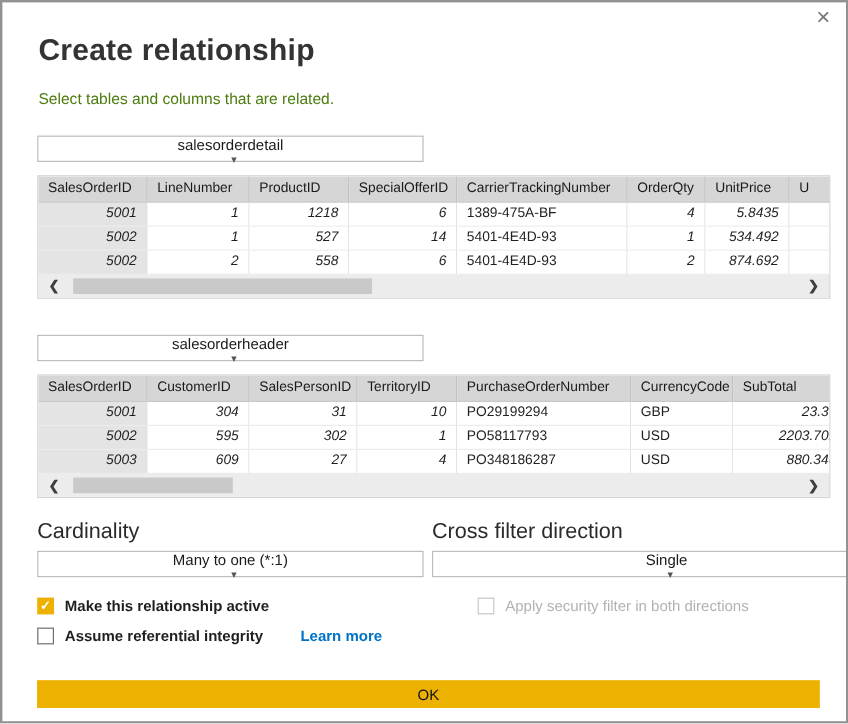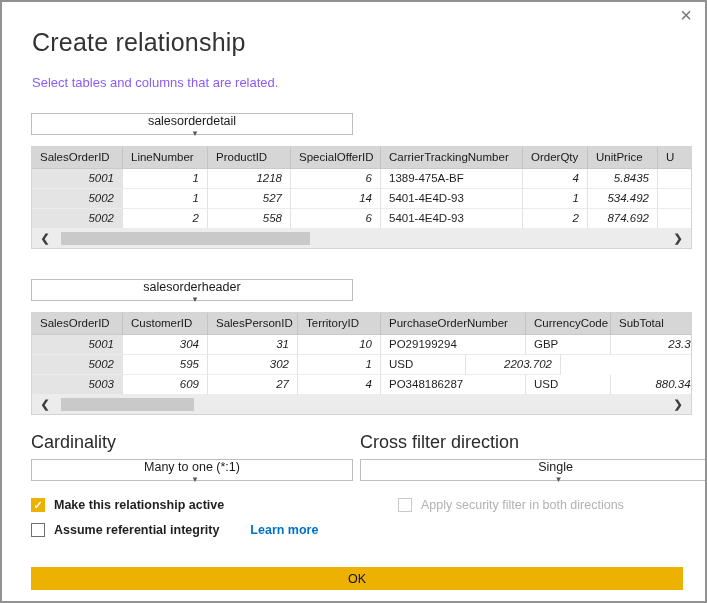--- a/index.html
+++ b/index.html
@@ -1,21 +1,21 @@
 <!DOCTYPE html>
 <html><head>
 <meta charset="utf-8">
 <style>
   html,body{margin:0;padding:0;background:#fff;font-family:"Liberation Sans",sans-serif;}
   .dialog{position:relative;width:707px;height:603px;box-sizing:border-box;border:2px solid #929292;
           background:#fff;padding:20px 16px 0 29px;overflow:hidden;}
   .close{position:absolute;top:2px;right:8px;font-size:20px;font-weight:300;color:#757575;
          width:22px;height:22px;line-height:22px;text-align:center;cursor:pointer;}
-  h1{font-size:25px;font-weight:400;color:#333;margin:6px 0 0 1px;letter-spacing:.2px;}
-  .sub{font-size:13px;color:#8b5cf6;margin:18px 0 0 1px;}
+  h1{font-size:25px;font-weight:700;color:#333;margin:6px 0 0 1px;letter-spacing:.2px;}
+  .sub{font-size:13px;color:#4d7c0f;margin:18px 0 0 1px;}
 
   .dd{height:22px;border:1px solid #bdbdbd;background:#fff;display:flex;align-items:center;
       justify-content:space-between;padding:0 8px;font-size:12.5px;color:#1a1a1a;box-sizing:border-box;cursor:pointer;flex-direction:column;}
   .caret{color:#555;font-size:9px;margin-left:6px;}
   .dd1{width:322px;margin-top:23px;}
 
   .tbl{margin-top:11px;width:661px;overflow:hidden;border:1px solid #d4d4d4;box-sizing:border-box;}
   .row{display:flex;}
   .rw1{width:721px;}
   .rw2{width:674px;}
@@ -146,20 +146,21 @@
       <div class="c num b3">10</div>
       <div class="c txt b4">PO29199294</div>
       <div class="c txt b5">GBP</div>
       <div class="c num b6">23.37</div>
     </div>
     <div class="row rw2">
       <div class="c num sel b0">5002</div>
       <div class="c num b1">595</div>
       <div class="c num b2">302</div>
       <div class="c num b3">1</div>
+      <div class="c txt b4">PO58117793</div>
       <div class="c txt b5">USD</div>
       <div class="c num b6">2203.702</div>
     </div>
     <div class="row rw2">
       <div class="c num sel b0">5003</div>
       <div class="c num b1">609</div>
       <div class="c num b2">27</div>
       <div class="c num b3">4</div>
       <div class="c txt b4">PO348186287</div>
       <div class="c txt b5">USD</div>

